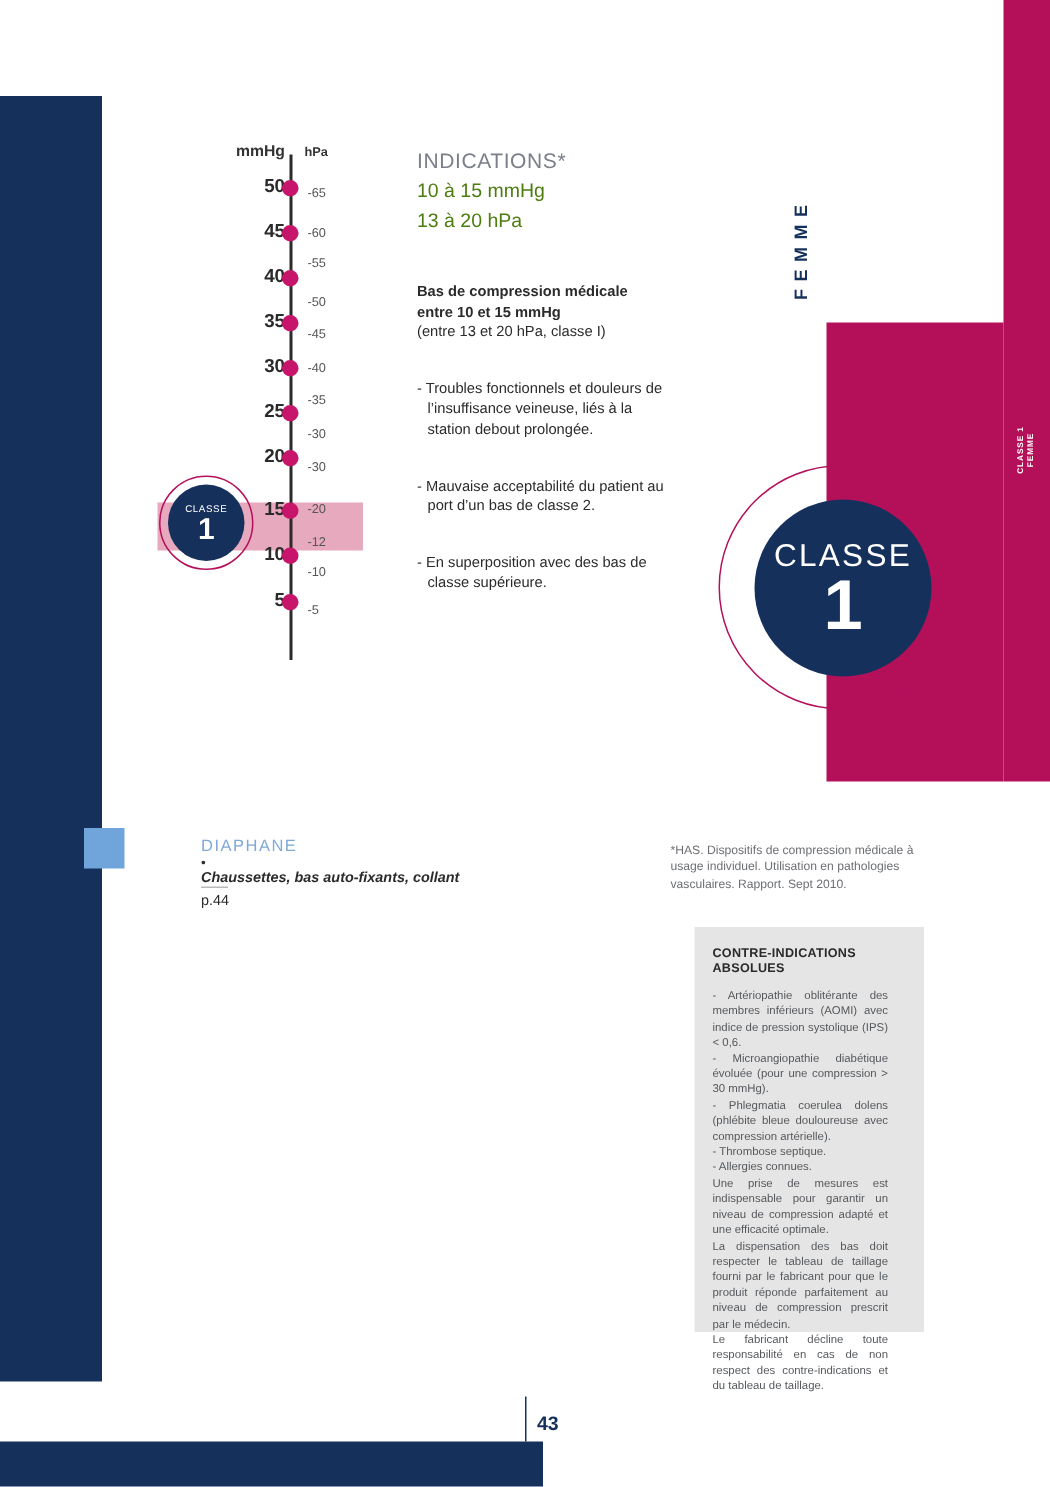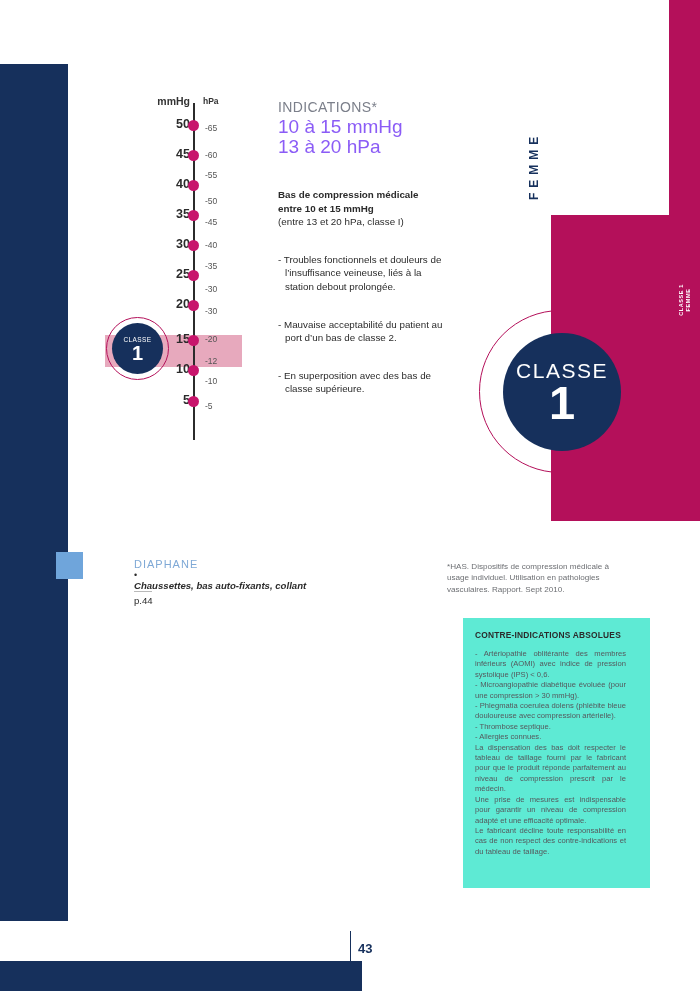--- a/index.html
+++ b/index.html
@@ -69,43 +69,43 @@
     position:absolute;left:12px;top:228px;width:51px;height:51px;border-radius:50%;
     background:#16305c;color:#fff;display:flex;flex-direction:column;
     align-items:center;justify-content:center;
   }
   .small-circle .lbl{font-size:6.5px;letter-spacing:.4px;line-height:8px;}
   .small-circle .num{font-size:20px;font-weight:bold;line-height:18px;}
 
   
   .indic{position:absolute;left:278px;top:98px;width:180px;}
   .indic-title{font-size:14px;color:#7b7f8a;letter-spacing:.4px;line-height:19px;}
-  .indic-v{font-size:19px;color:#8b5cf6;line-height:19.5px;}
+  .indic-v{font-size:13px;color:#4d7c0f;line-height:19.5px;}
 
   .body-block{position:absolute;left:278px;top:188px;width:175px;
     font-size:9.8px;line-height:13.6px;color:#2b2b2b;}
   .body-block .b{font-weight:bold;}
   .body-block .li{padding-left:7px;text-indent:-7px;margin-top:24px;}
 
   
   .diaphane{position:absolute;left:98px;top:558px;width:320px;
     display:flex;align-items:baseline;font-size:10.5px;flex-direction:column;}
   .diaphane .brand{color:#7fa9d6;letter-spacing:1px;font-size:11px;}
   .diaphane .sep{color:#2b2b2b;margin:0 4px;font-size:9px;}
   .diaphane .desc{font-style:italic;font-weight:bold;color:#2b2b2b;font-size:9.6px;margin-left:36px;}
   .diaphane .leader{flex:1;border-bottom:.8px solid #b9b9b9;margin:0 3px 2.5px 5px;min-width:18px;}
   .diaphane .pg{color:#2b2b2b;font-size:9.6px;}
 
   
   .has-note{position:absolute;left:447px;top:561px;width:185px;
     font-size:8.1px;line-height:11.4px;color:#6d6f73;}
 
   
-  .ci-box{position:absolute;left:463px;top:618px;width:187px;height:270px;
-    background:#5eead4;padding:12px 24px 0 12px;box-sizing:border-box;}
+  .ci-box{position:absolute;left:463px;top:618px;width:153px;height:270px;
+    background:#e5e5e5;padding:12px 24px 0 12px;box-sizing:border-box;}
   .ci-title{font-size:8.4px;font-weight:bold;color:#2b2b2b;letter-spacing:.2px;margin-bottom:9px;}
   .ci-body{font-size:7.6px;line-height:10.4px;color:#55585c;text-align:justify;}
 
   
   .pg-rule{position:absolute;left:350px;bottom:30px;width:1.4px;height:30px;background:#16305c;}
   .pg-num{position:absolute;left:358px;bottom:35px;font-size:13px;font-weight:bold;color:#16305c;}
 </style>
 </head>
 <body>
 
@@ -208,22 +208,22 @@
   <div class="has-note">*HAS. Dispositifs de compression médicale à usage individuel. Utilisation en pathologies vasculaires. Rapport. Sept 2010.</div>
 
   <div class="ci-box">
     <div class="ci-title">CONTRE-INDICATIONS ABSOLUES</div>
     <div class="ci-body">
       <div>- Artériopathie oblitérante des membres inférieurs (AOMI) avec indice de pression systolique (IPS) &lt; 0,6.</div>
       <div>- Microangiopathie diabétique évoluée (pour une compression &gt; 30 mmHg).</div>
       <div>- Phlegmatia coerulea dolens (phlébite bleue douloureuse avec compression artérielle).</div>
       <div>- Thrombose septique.</div>
       <div>- Allergies connues.</div>
+      <div>Une prise de mesures est indispensable pour garantir un niveau de compression adapté et une efficacité optimale.</div>
       <div>La dispensation des bas doit respecter le tableau de taillage fourni par le fabricant pour que le produit réponde parfaitement au niveau de compression prescrit par le médecin.</div>
-      <div>Une prise de mesures est indispensable pour garantir un niveau de compression adapté et une efficacité optimale.</div>
       <div>Le fabricant décline toute responsabilité en cas de non respect des contre-indications et du tableau de taillage.</div>
     </div>
   </div>
 
   <div class="pg-rule"></div>
   <div class="pg-num">43</div>
 
 </div>
 
 </body></html>

